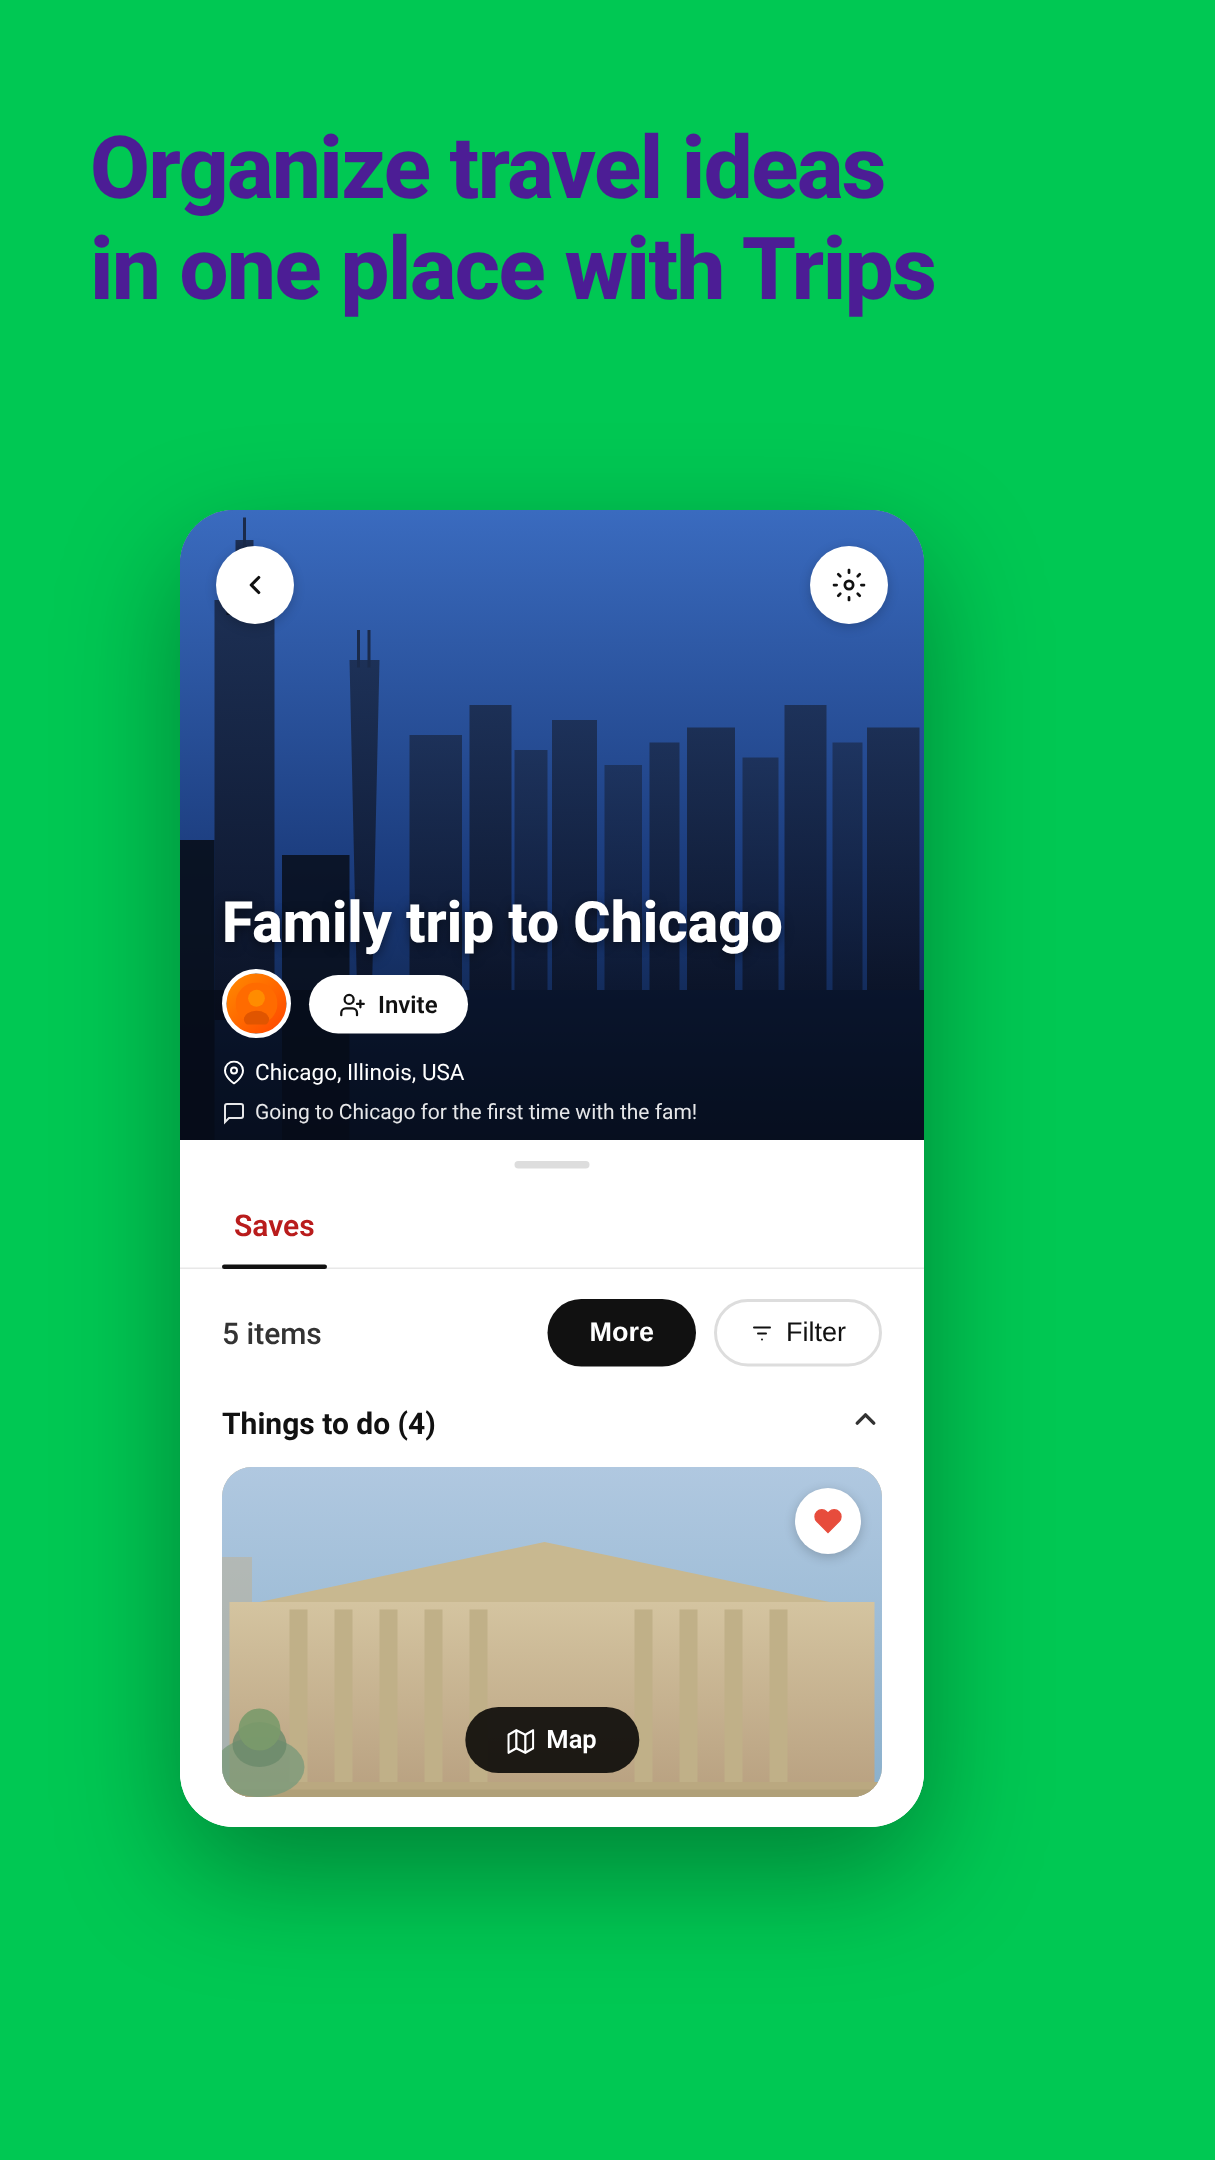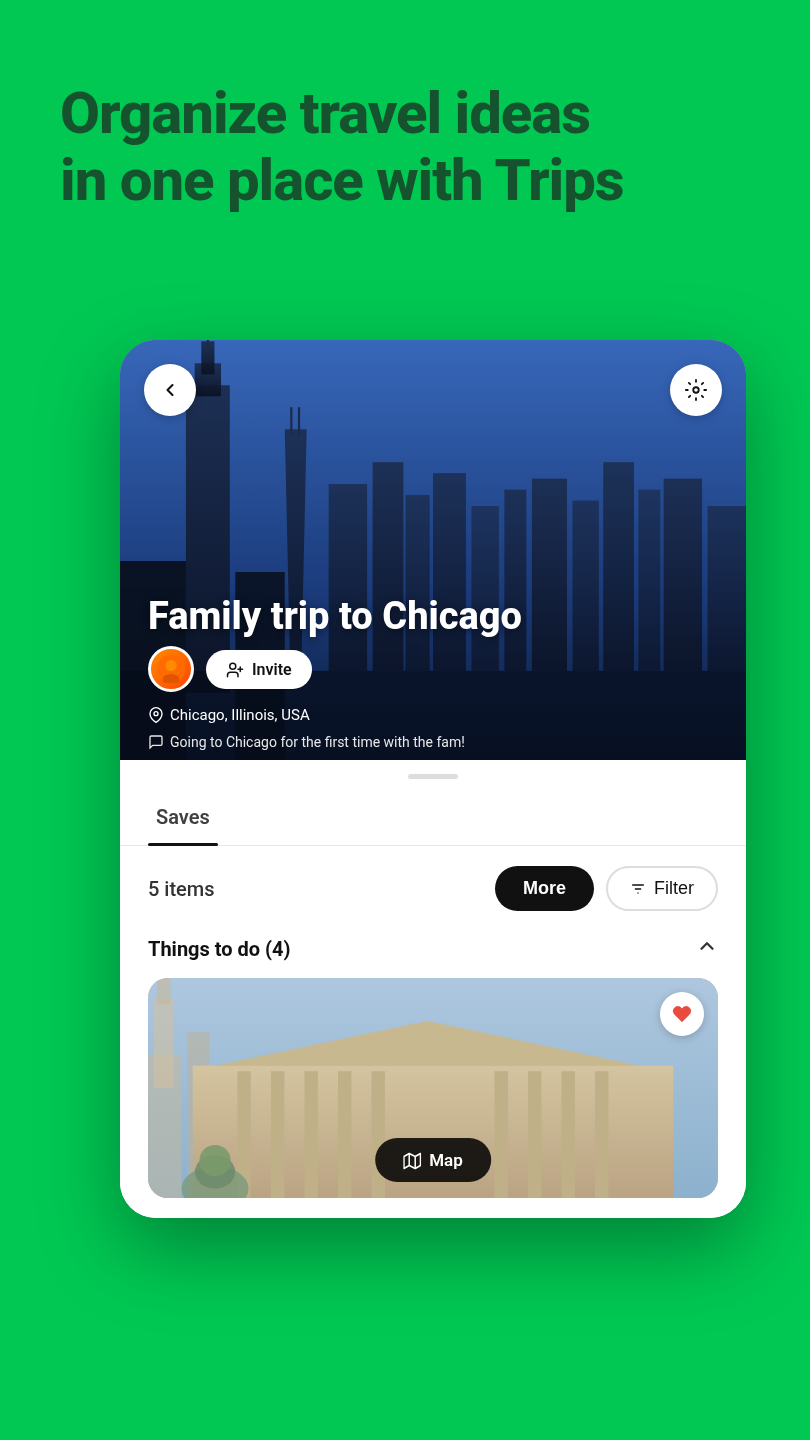--- a/index.html
+++ b/index.html
@@ -8,35 +8,35 @@
       width: 810px;
       height: 1440px;
       background-color: #00C853;
       font-family: -apple-system, BlinkMacSystemFont, 'Segoe UI', Roboto, sans-serif;
       overflow: hidden;
       position: relative;
     }
 
     .hero-text {
       padding: 80px 60px 40px 60px;
-      color: #14532d;
+      color: #4c1d95;
     }
 
     .hero-text h1 {
       font-size: 58px;
       font-weight: 800;
       line-height: 1.15;
       letter-spacing: -1px;
     }
 
     .phone-container {
       position: absolute;
       top: 340px;
       left: 120px;
-      width: 626px;
+      width: 496px;
       border-radius: 36px;
       background: white;
       box-shadow: 0 30px 80px rgba(0,0,0,0.35);
       overflow: hidden;
     }
 
     
     .trip-header {
       position: relative;
       width: 100%;
@@ -172,21 +172,21 @@
       padding: 16px 8px;
       margin-right: 32px;
       font-size: 20px;
       font-weight: 600;
       color: #888;
       cursor: pointer;
       position: relative;
     }
 
     .tab.active {
-      color: #404040;
+      color: #b91c1c;
     }
 
     .tab.active::after {
       content: '';
       position: absolute;
       bottom: -1px;
       left: 0;
       right: 0;
       height: 3px;
       background: #111;

